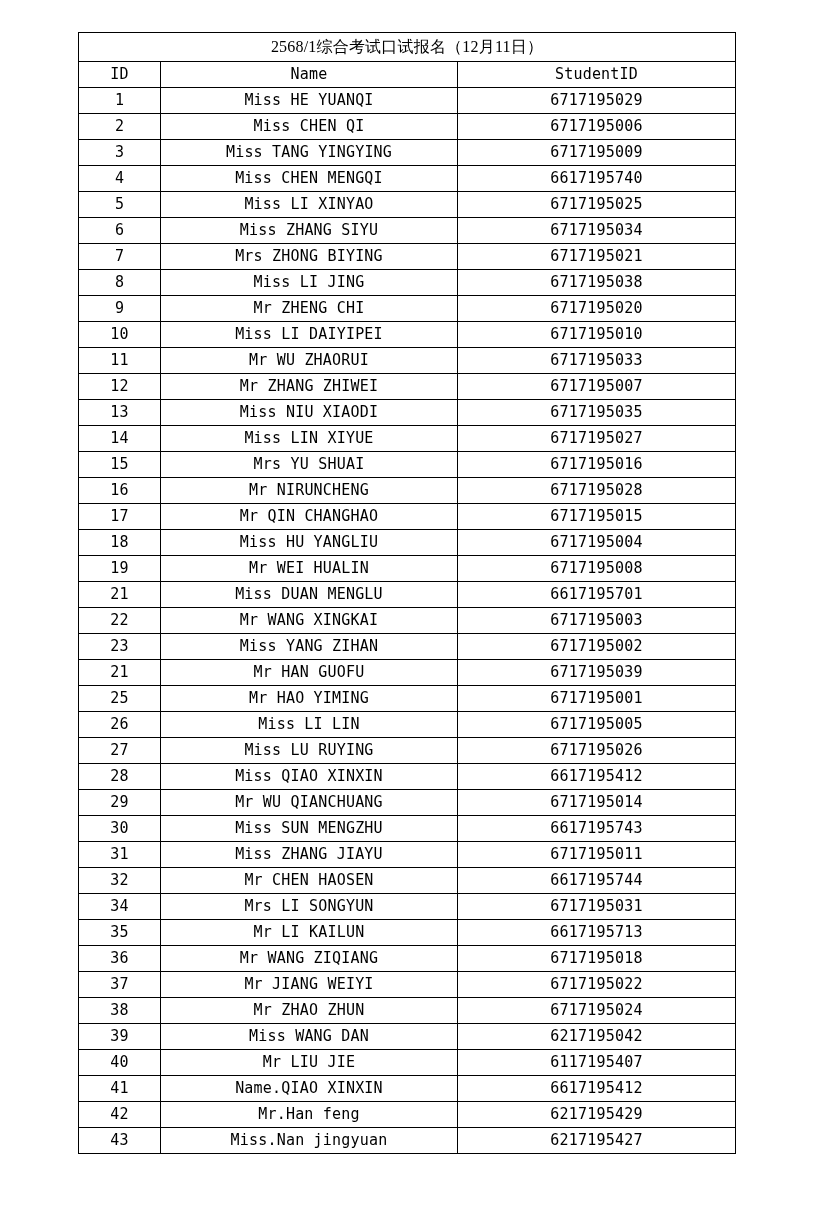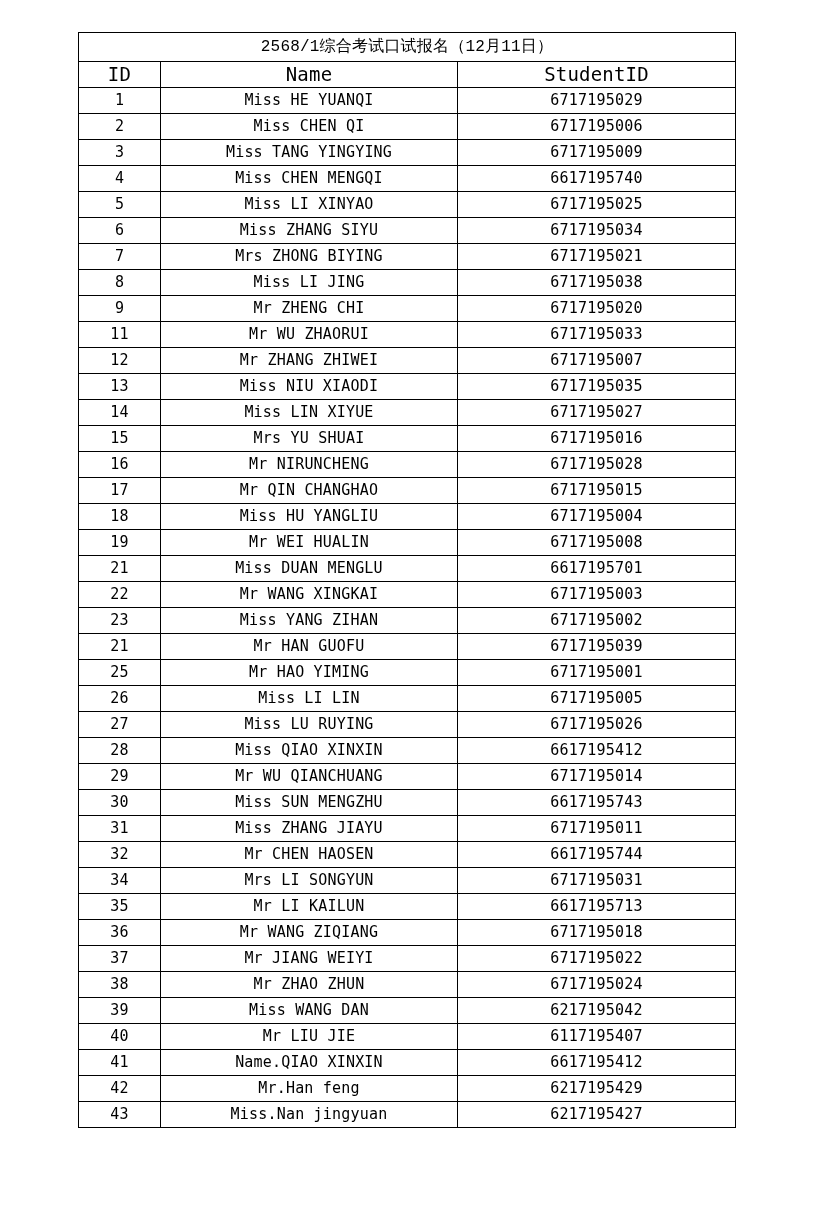--- a/index.html
+++ b/index.html
@@ -40,24 +40,24 @@
     white-space: nowrap;
   }
   .col-id { width: 82px; }
   .col-name { width: 297px; }
   .col-sid { width: 278px; }
 
   tr.title-row td {
     height: 28px;
     line-height: 28px;
     font-size: 16px;
-    font-family: Liberation Mono, monospace;
+    font-family: Liberation Serif, serif;
   }
   tr.header-row td {
-    font-size: 19px;
+    font-size: 15px;
   }
   td.cell-id {
     font-size: 15px;
   }
   td.cell-name {
     font-size: 15px;
     margin-top: 48px;
   }
   td.cell-sid {
     font-size: 15px;
@@ -121,20 +121,25 @@
         <td class="cell-id">8</td>
         <td class="cell-name">Miss LI JING</td>
         <td class="cell-sid">6717195038</td>
       </tr>
       <tr>
         <td class="cell-id">9</td>
         <td class="cell-name">Mr ZHENG CHI</td>
         <td class="cell-sid">6717195020</td>
       </tr>
       <tr>
+        <td class="cell-id">10</td>
+        <td class="cell-name">Miss LI DAIYIPEI</td>
+        <td class="cell-sid">6717195010</td>
+      </tr>
+      <tr>
         <td class="cell-id">11</td>
         <td class="cell-name">Mr WU ZHAORUI</td>
         <td class="cell-sid">6717195033</td>
       </tr>
       <tr>
         <td class="cell-id">12</td>
         <td class="cell-name">Mr ZHANG ZHIWEI</td>
         <td class="cell-sid">6717195007</td>
       </tr>
       <tr>

